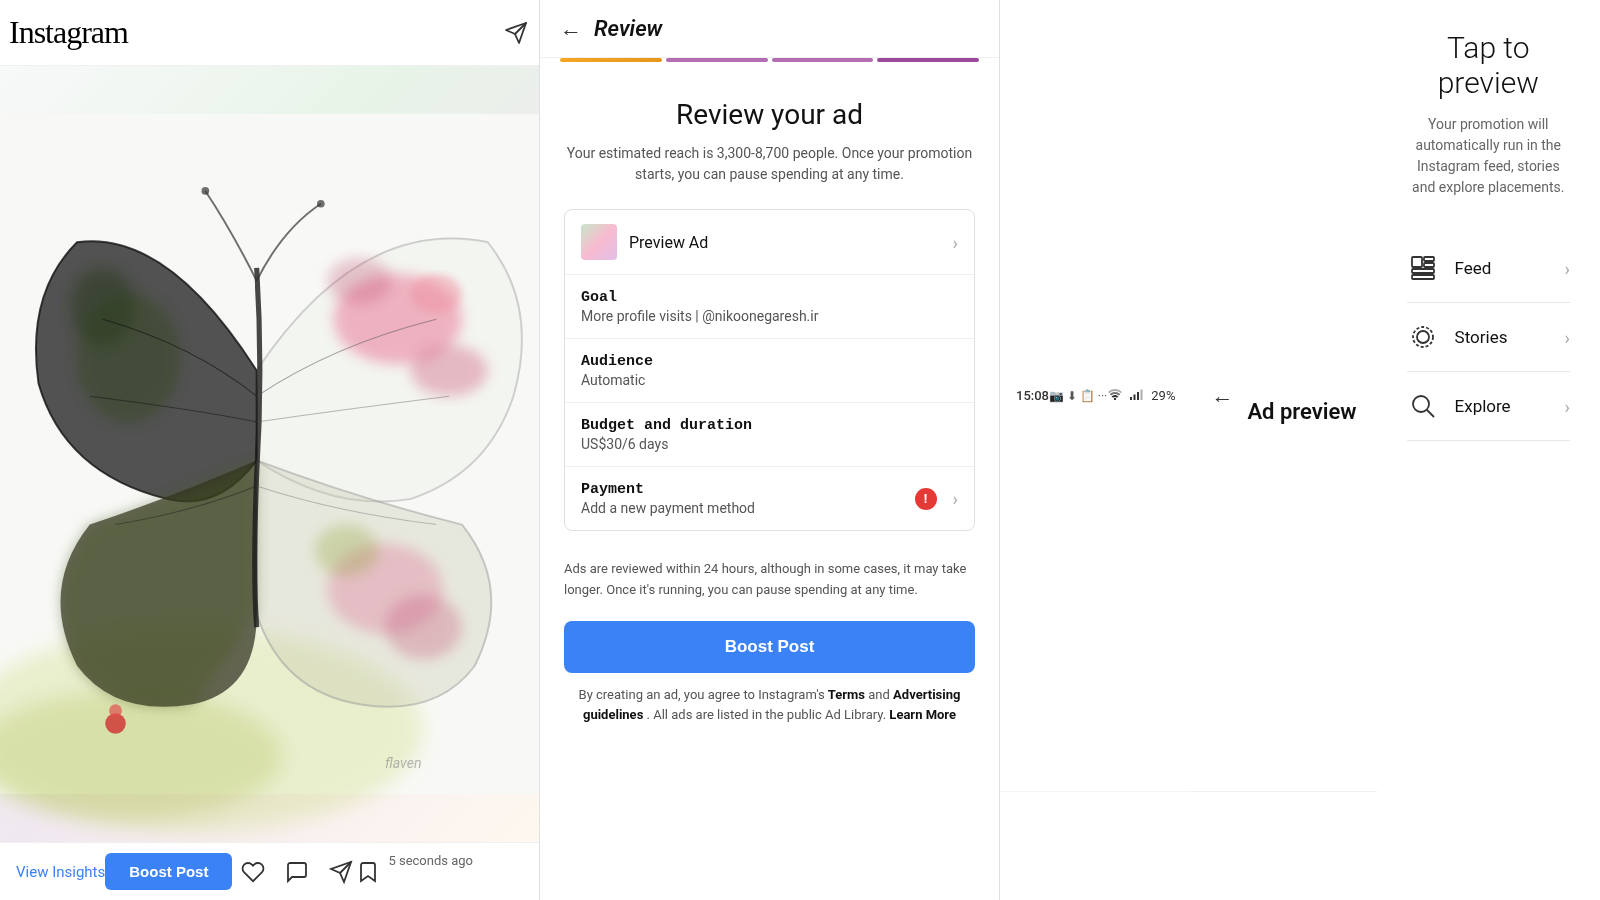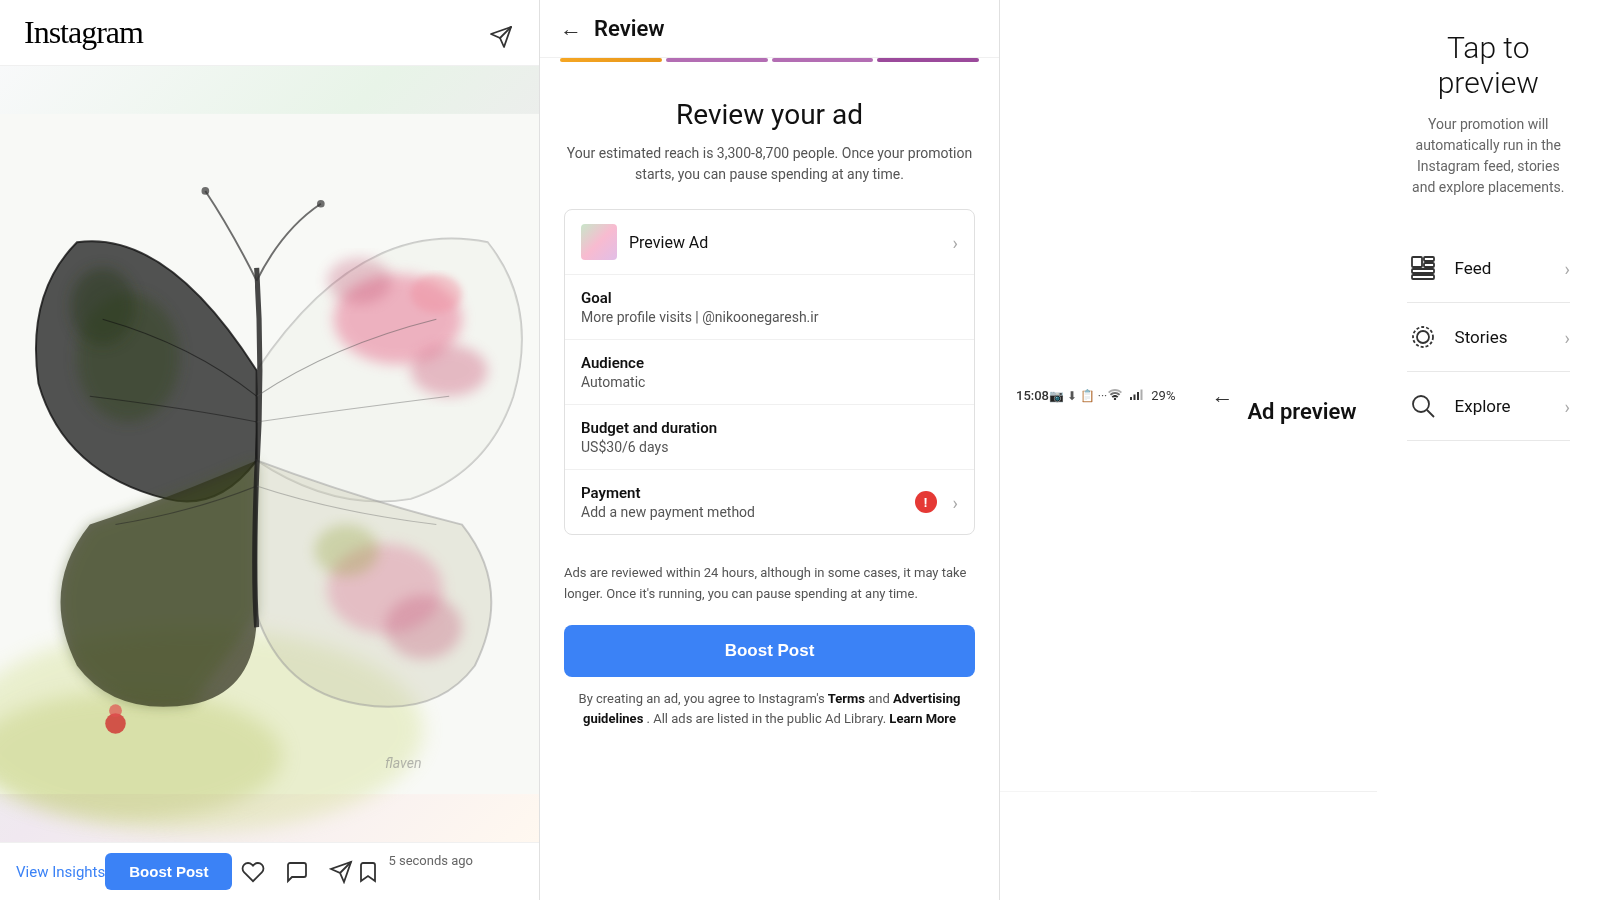--- a/index.html
+++ b/index.html
@@ -17,23 +17,23 @@
       width: 540px;
       min-width: 540px;
       height: 900px;
       background: #fff;
       border-right: 1px solid #e0e0e0;
       display: flex;
       flex-direction: column;
     }
 
     .instagram-header {
-      padding: 14px 24px;
-      display: flex;
-      align-items: flex-end;
+      padding: 14px 9px;
+      display: flex;
+      align-items: center;
       justify-content: space-between;
       border-bottom: 1px solid #f0f0f0;
     }
 
     .instagram-logo {
       font-family: 'Brush Script MT', cursive;
       font-size: 32px;
       font-weight: 400;
       color: #000;
       letter-spacing: -1px;
@@ -142,20 +142,21 @@
       font-size: 22px;
       color: #333;
       cursor: pointer;
       line-height: 1;
     }
 
     .review-title {
       font-size: 22px;
       font-weight: 600;
       color: #111;
+      font-style: italic;
     }
 
     .progress-bar-container {
       display: flex;
       gap: 4px;
       padding: 0 20px 16px;
     }
 
     .progress-segment {
       height: 4px;
@@ -225,20 +226,21 @@
     .review-item-value {
       font-size: 14px;
       color: #555;
       margin-top: 2px;
     }
 
     .review-item-title {
       font-size: 15px;
       font-weight: 600;
       color: #111;
+      font-family: Liberation Mono, monospace;
     }
 
     .chevron-right {
       color: #aaa;
       font-size: 18px;
       margin-left: 8px;
     }
 
     .error-dot {
       width: 22px;

